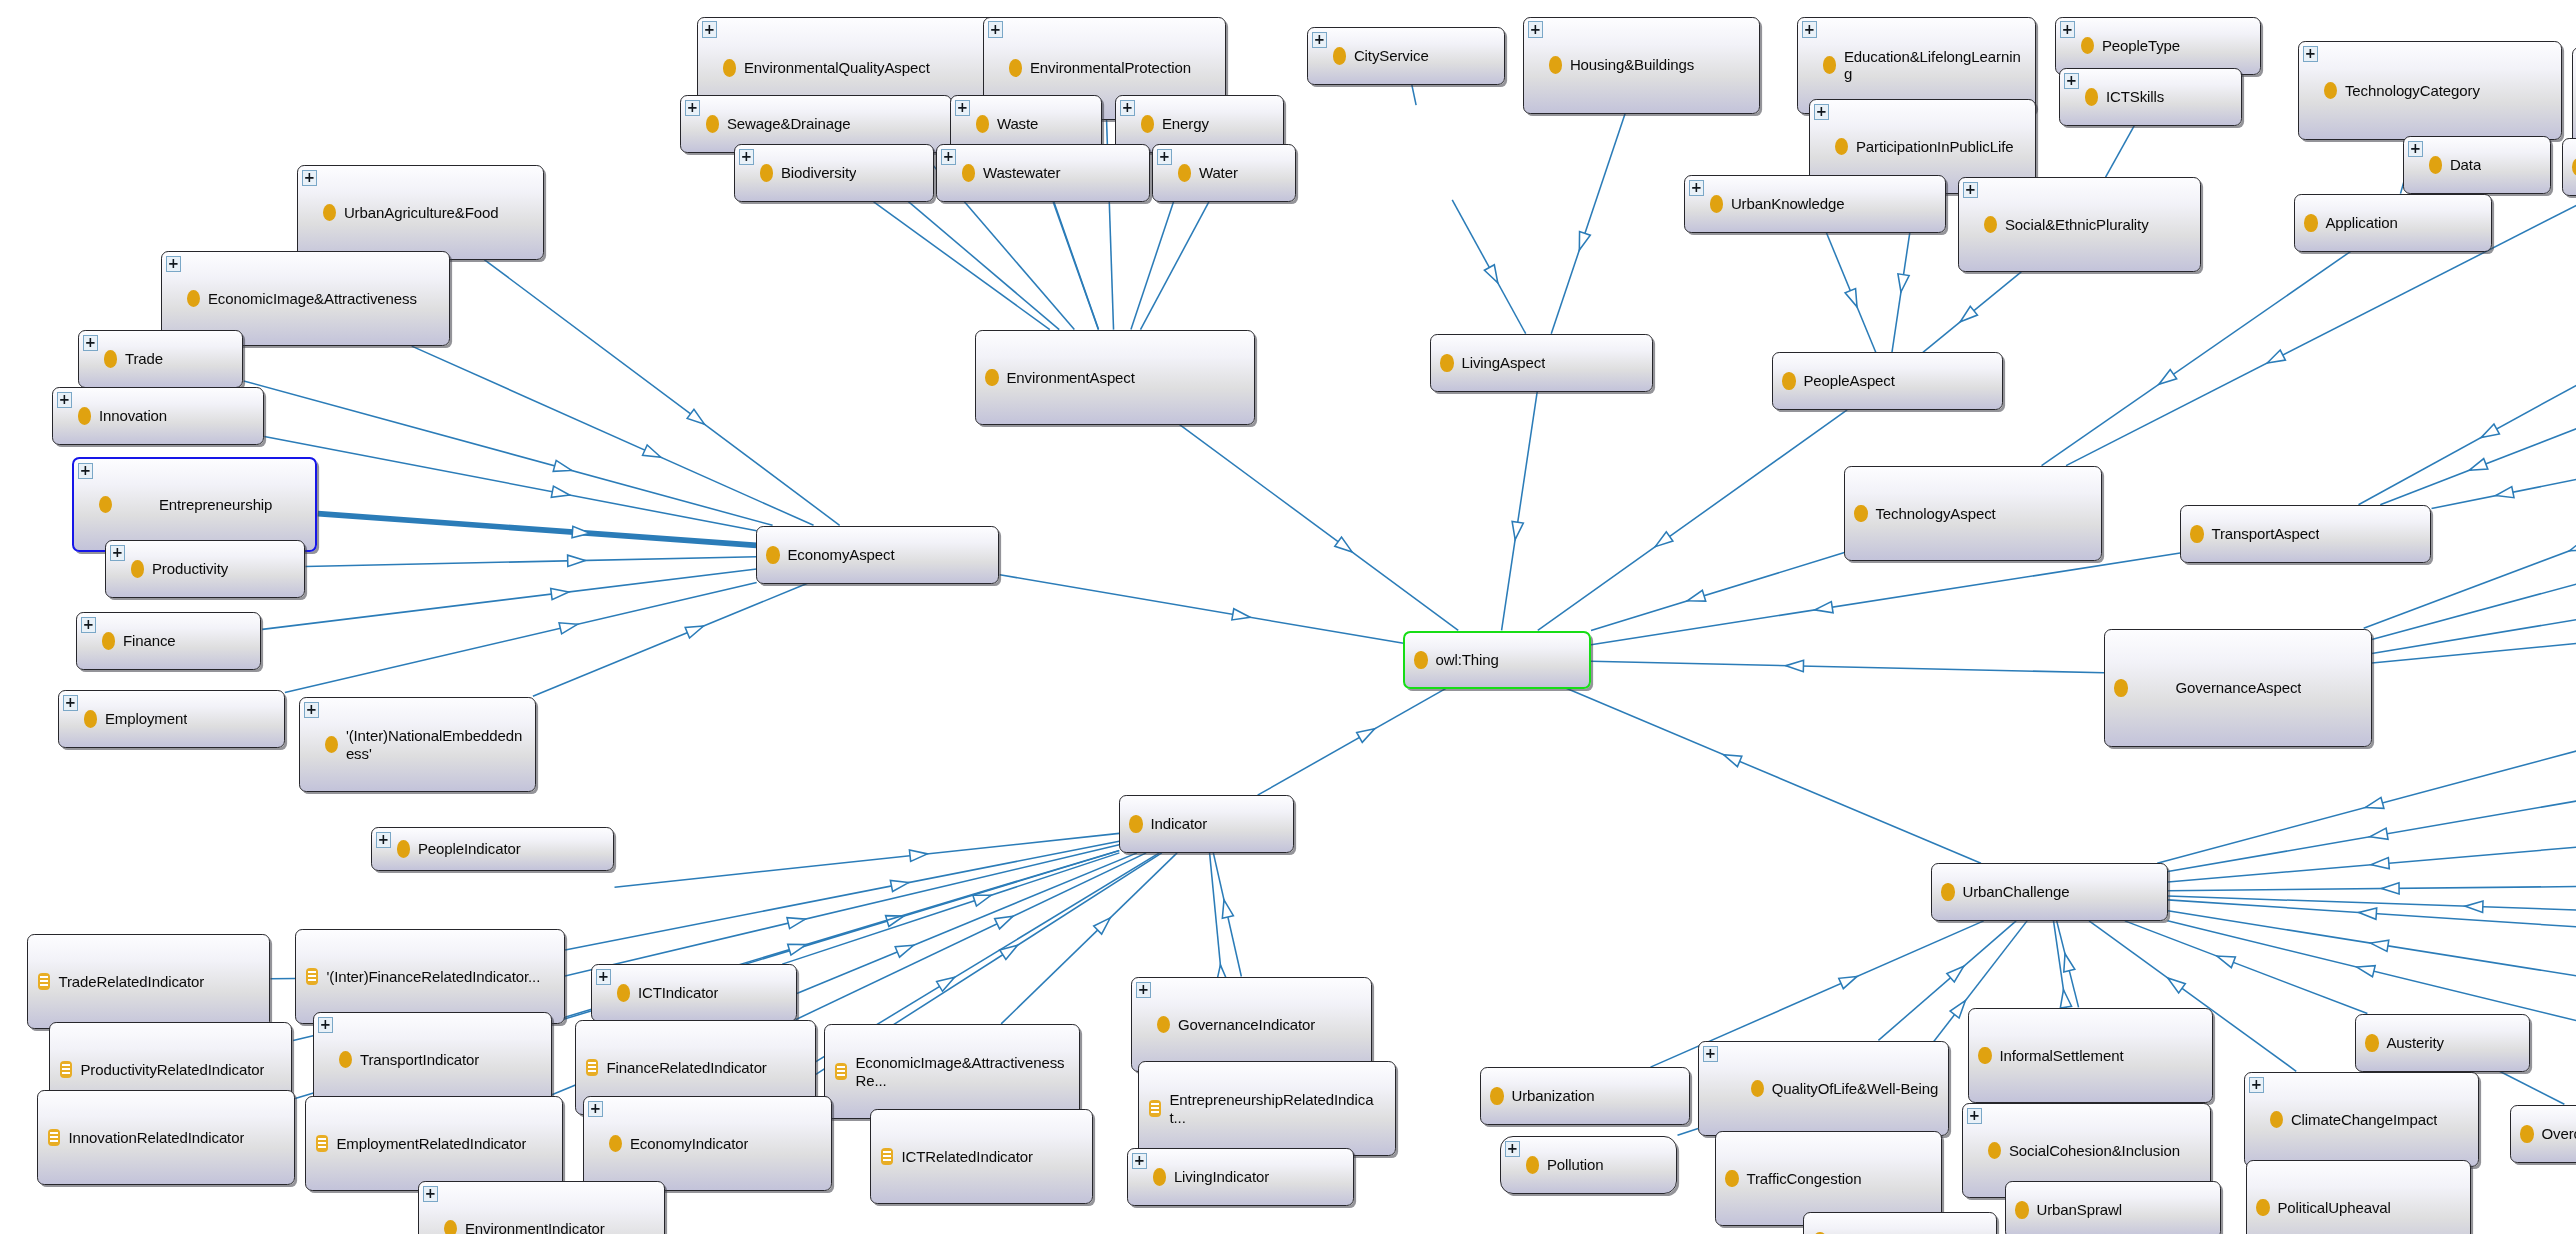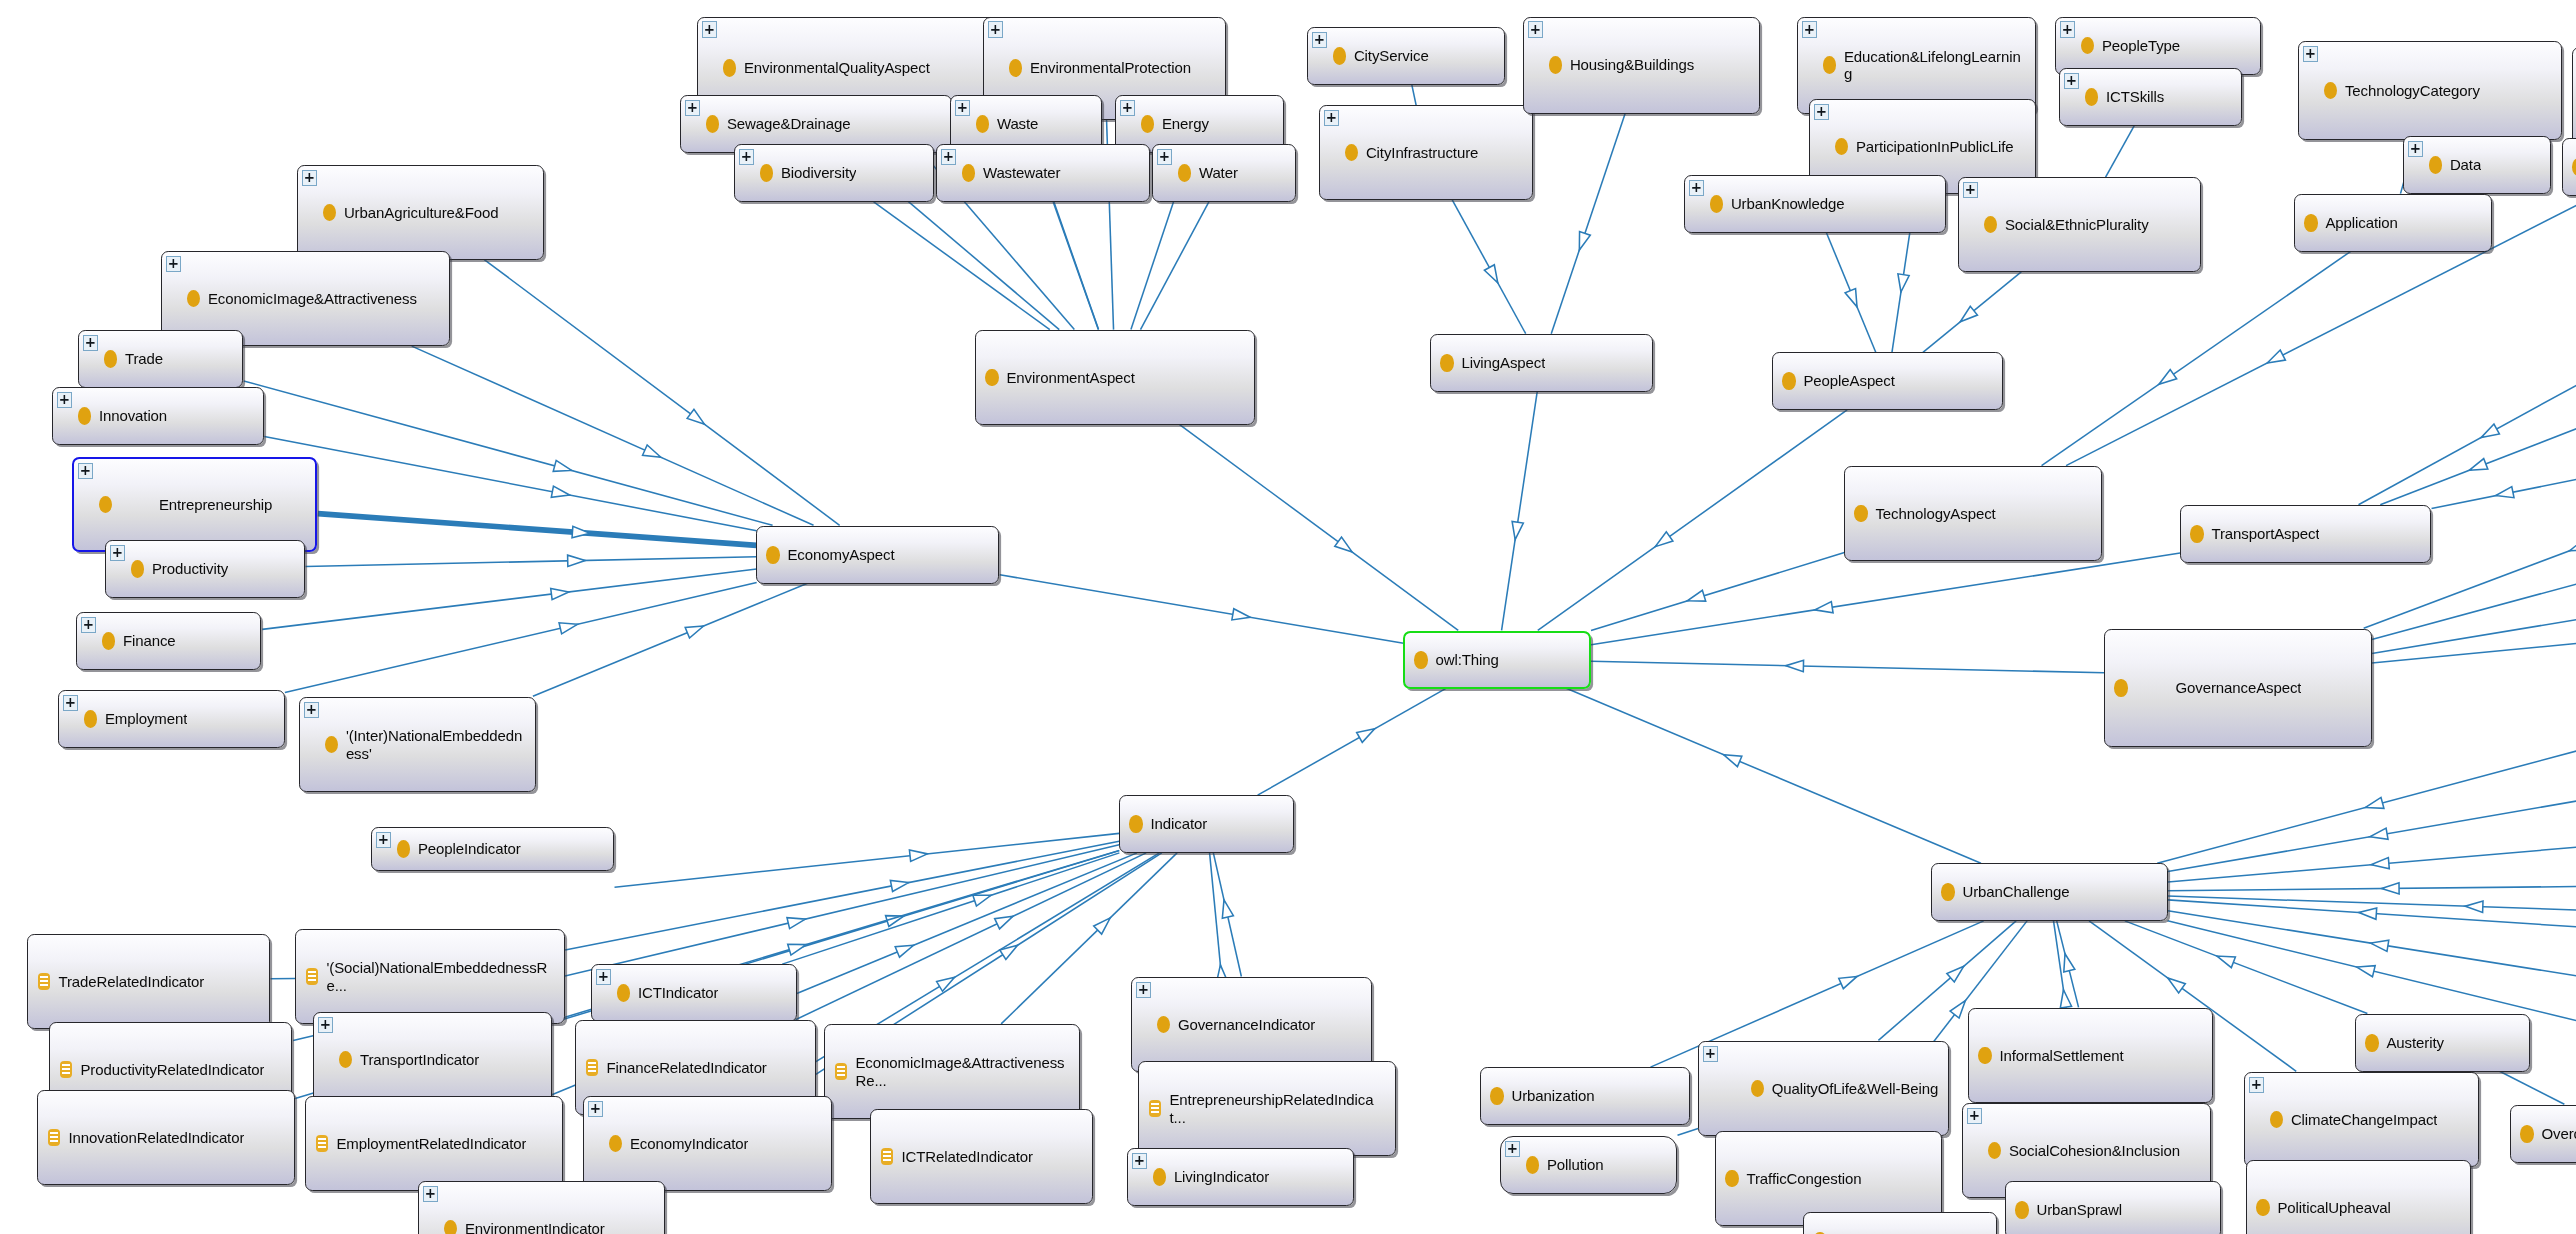--- a/index.html
+++ b/index.html
@@ -271,25 +271,20 @@
     <div class="node pad" style="left: 1152px; top: 144px; width: 144px; height: 58px;">
       <span class="expander"></span>
       <span class="ic cls"></span>
       <span class="lbl">Water</span>
     </div>
     <div class="node pad" style="left: 1307px; top: 27px; width: 198px; height: 58px;">
       <span class="expander"></span>
       <span class="ic cls"></span>
       <span class="lbl">CityService</span>
     </div>
-    <div class="node pad" style="left: 1319px; top: 105px; width: 214px; height: 95px;">
-      <span class="expander"></span>
-      <span class="ic cls"></span>
-      <span class="lbl">CityInfrastructure</span>
-    </div>
     <div class="node pad" style="left: 1523px; top: 16.5px; width: 237px; height: 97px;">
       <span class="expander"></span>
       <span class="ic cls"></span>
       <span class="lbl">Housing&amp;Buildings</span>
     </div>
     <div class="node pad" style="left: 1797px; top: 16.5px; width: 239px; height: 97px;">
       <span class="expander"></span>
       <span class="ic cls"></span>
       <span class="lbl">Education&amp;LifelongLearning</span>
     </div>
@@ -425,21 +420,21 @@
       <span class="expander"></span>
       <span class="ic cls"></span>
       <span class="lbl">PeopleIndicator</span>
     </div>
     <div class="node" style="left: 27px; top: 934px; width: 243px; height: 95px;">
       <span class="ic ind"></span>
       <span class="lbl">TradeRelatedIndicator</span>
     </div>
     <div class="node" style="left: 295px; top: 929px; width: 270px; height: 95px;">
       <span class="ic ind"></span>
-      <span class="lbl">'(Social)NationalEmbeddednessRe...</span>
+      <span class="lbl">'(Inter)FinanceRelatedIndicator...</span>
     </div>
     <div class="node pad" style="left: 591px; top: 964px; width: 206px; height: 58px;">
       <span class="expander"></span>
       <span class="ic cls"></span>
       <span class="lbl">ICTIndicator</span>
     </div>
     <div class="node" style="left: 49px; top: 1022px; width: 243px; height: 95px;">
       <span class="ic ind"></span>
       <span class="lbl">ProductivityRelatedIndicator</span>
     </div>

